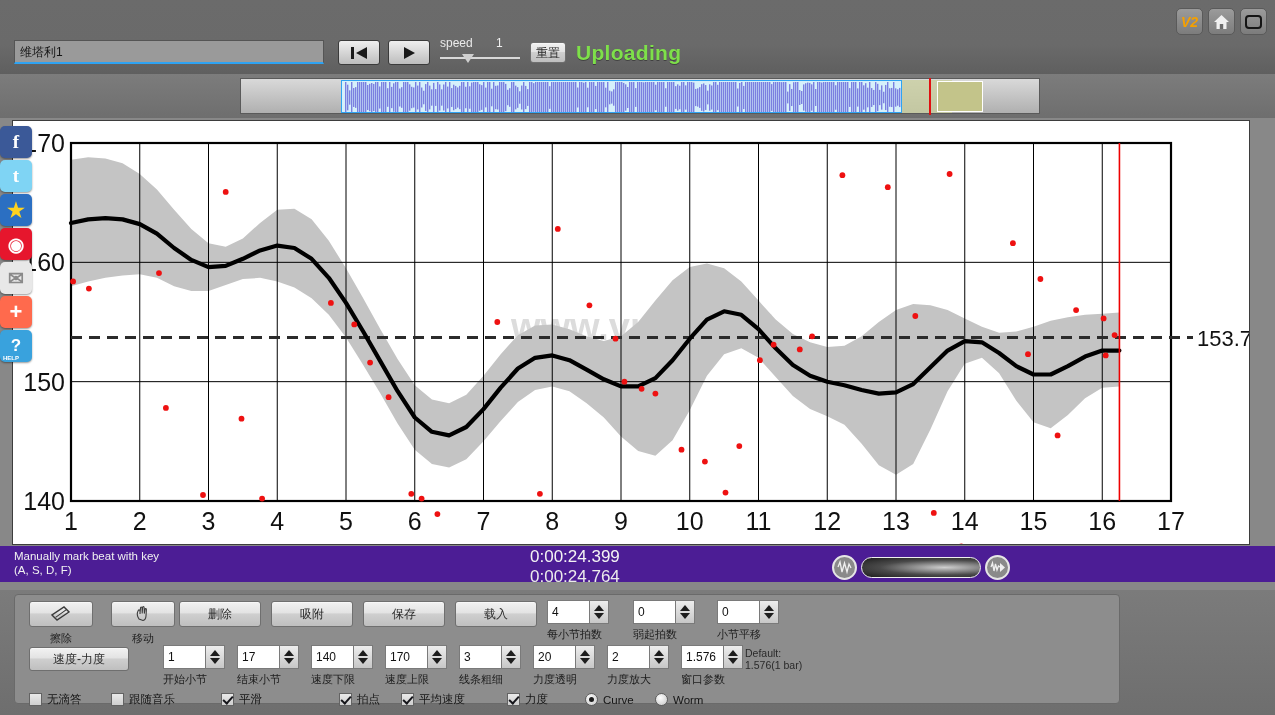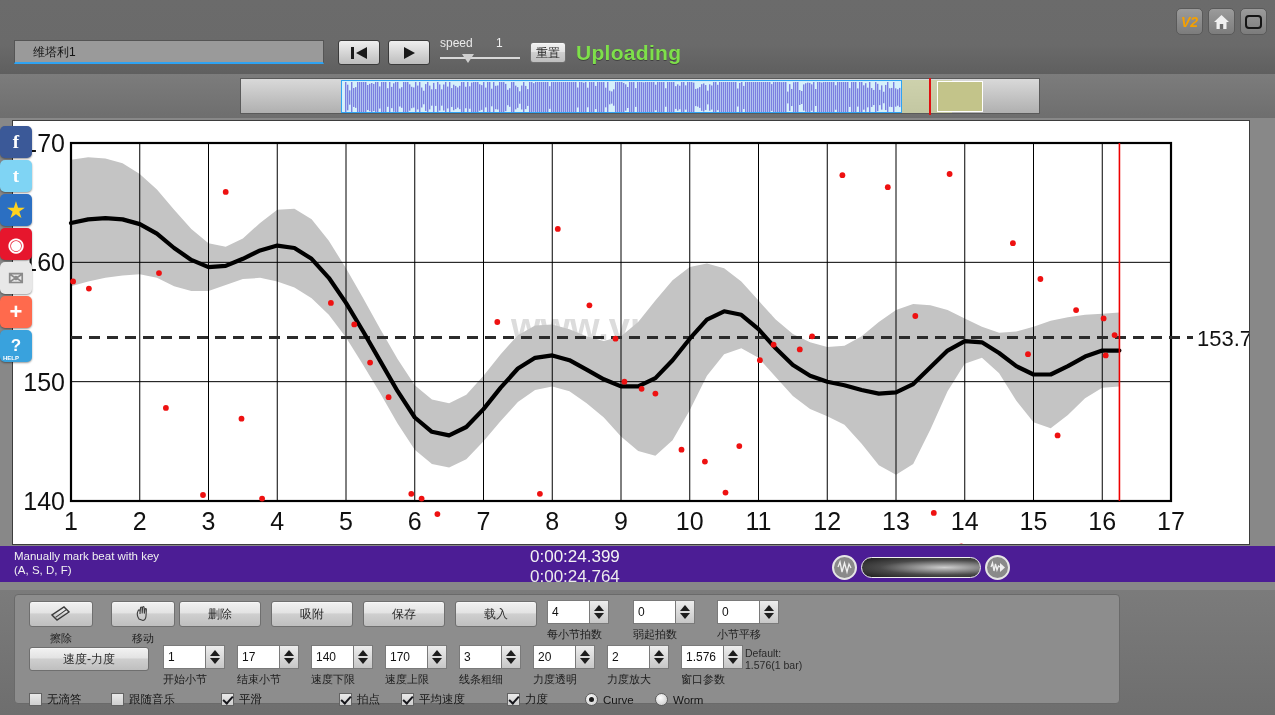--- a/index.html
+++ b/index.html
@@ -85,21 +85,21 @@
   #topbar{
     position:absolute;left:0;top:0;width:1275px;height:74px;
     background:linear-gradient(to bottom,#6b6b6b 0%,#6a6a6a 60%,#5f5f5f 100%);
   }
   #topbar .tb-row1{position:absolute;left:14px;top:9px;display:flex;align-items:center;gap:10px;}
   .tabbtn{width:108px;height:21px;font-size:12px;}
   .flip-wrap{display:flex;align-items:center;gap:6px;margin-left:10px;color:#e9e9e9;font-size:12px;}
   #title-input{
     position:absolute;left:14px;top:40px;width:310px;height:24px;
     background:#9a9a9a;border:1px solid #555; border-bottom:2px solid #2ea3f2;
-    color:#141414;font-size:12px;padding:0 18px;line-height:22px;
+    color:#141414;font-size:12px;padding:0 5px;line-height:22px;
     font-family:"Liberation Sans", sans-serif;
   }
   .transport{
     position:absolute;top:40px;width:42px;height:25px;
     background:linear-gradient(to bottom,#efefef,#bdbdbd);
     border:1px solid #3b3b3b;border-radius:3px;
     display:flex;align-items:center;justify-content:center;cursor:pointer;
   }
   #btn-rewind{left:338px;}
   #btn-play{left:388px;}
@@ -749,21 +749,21 @@
       <div class="spin-row">
         <div class="spin-val">0</div>
         <div class="spin-arrows">
             <span class="arrow-up"></span>
             <span class="arrow-dn"></span>
           </div>
       </div>
       <div class="spin-lbl">小节平移</div>
     </div>
 
-    <div class="btn" style="position:absolute;left:14px;top:52px;width:120px;height:24px;font-size:12px">
+    <div class="btn" style="position:absolute;left:14px;top:52px;width:100px;height:24px;font-size:12px">
       <span>速度-力度</span>
     </div>
 
     <div class="spin" style="position:absolute;left:148px;top:50px">
       <div class="spin-row">
           <div class="spin-val">1</div>
       <div class="spin-arrows">
             <span class="arrow-up"></span>
             <span class="arrow-dn"></span>
           </div>

